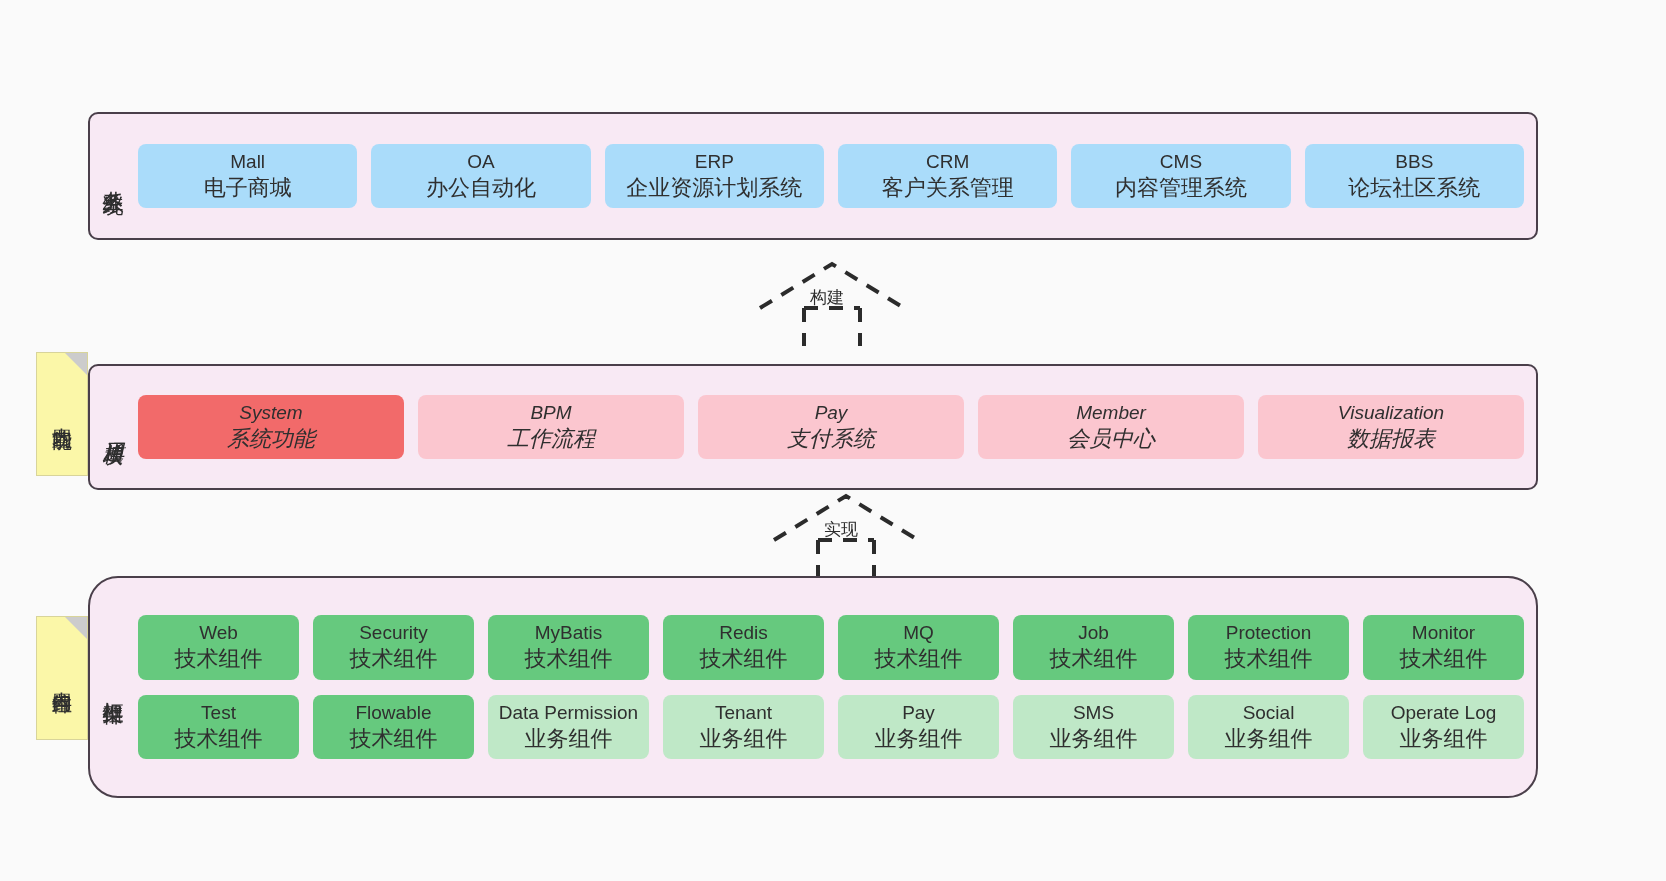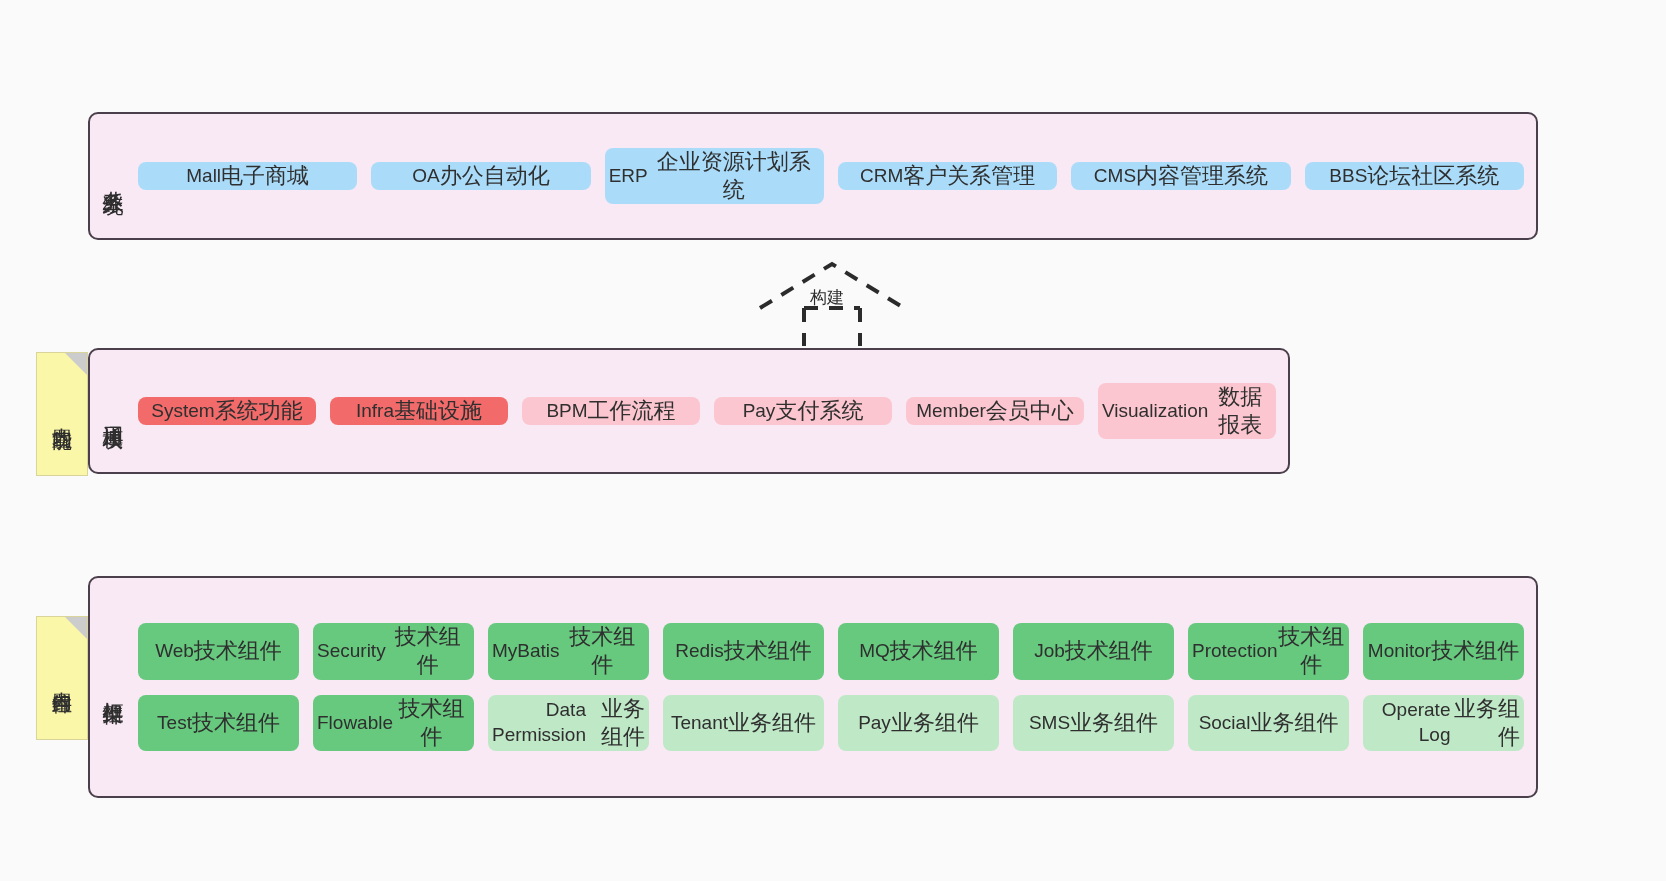--- a/index.html
+++ b/index.html
@@ -69,26 +69,26 @@
     align-items: stretch;
     gap: 14px;
     width: 100%;
   }
 
   
   .node {
     flex: 1 1 0;
     border-radius: 8px;
     display: flex;
-    flex-direction: row;
+    flex-direction: column;
     align-items: center;
     justify-content: center;
     text-align: center;
     line-height: 1.28;
-    padding: 0 4px;
+    padding: 6px 4px;
     box-sizing: border-box;
   }
   .node .en {
     font-size: 19px;
     color: #2f2f2f;
     white-space: normal;
   }
   .node .cn {
     font-size: 22px;
     color: #2f2f2f;
@@ -183,57 +183,60 @@
       <path d="M 52 50 L 52 88 M 108 50 L 108 88 M 52 50 L 108 50" fill="none" stroke="#2b2b2b" stroke-width="4" stroke-dasharray="14,11" stroke-linecap="butt"></path>
     </svg>
     <span class="arrow-label" style="left:58px; top:28px;">构建</span>
   </div>
 
   <div class="sticky" style="left:36px; top:352px; width:52px; height:124px;">
     <span class="fold"></span>
     <span class="sticky-text">内置功能</span>
   </div>
 
-  <div class="layer" id="layer-common" style="left:88px; top:348px; width:1202px; height:126px;">
+  <div class="layer" id="layer-common" style="left:88px; top:364px; width:1450px; height:126px;font-style:italic;">
     <div class="layer-title">通用模块</div>
     <div class="layer-body">
       <div class="node c-red">
         <span class="en">System</span>
         <span class="cn">系统功能</span>
       </div>
-      <div class="node c-red">
-        <span class="en">Infra</span>
-        <span class="cn">基础设施</span>
-      </div>
       <div class="node c-pink">
         <span class="en">BPM</span>
         <span class="cn">工作流程</span>
       </div>
       <div class="node c-pink">
         <span class="en">Pay</span>
         <span class="cn">支付系统</span>
       </div>
       <div class="node c-pink">
         <span class="en">Member</span>
         <span class="cn">会员中心</span>
       </div>
       <div class="node c-pink">
         <span class="en">Visualization</span>
         <span class="cn">数据报表</span>
       </div>
     </div>
   </div>
 
+  <div class="arrow-wrap" style="left:766px; top:490px; width:160px; height:90px;">
+    <svg width="160" height="90" viewBox="0 0 160 90">
+      <path d="M 8 50 L 80 6 L 152 50" fill="none" stroke="#2b2b2b" stroke-width="4" stroke-dasharray="14,11" stroke-linecap="butt"></path>
+      <path d="M 52 50 L 52 88 M 108 50 L 108 88 M 52 50 L 108 50" fill="none" stroke="#2b2b2b" stroke-width="4" stroke-dasharray="14,11" stroke-linecap="butt"></path>
+    </svg>
+    <span class="arrow-label" style="left:58px; top:28px;">实现</span>
+  </div>
 
   <div class="sticky" style="left:36px; top:616px; width:52px; height:124px;">
     <span class="fold"></span>
     <span class="sticky-text">内置组件</span>
   </div>
 
-  <div class="layer" id="layer-framework" style="left:88px; top:576px; width:1450px; height:222px;">
+  <div class="layer" id="layer-framework" style="left:88px; top:576px; width:1450px; height:222px;border-radius:30px;">
     <div class="layer-title">框架组件</div>
     <div class="layer-body two-rows">
 
       <div class="row">
         <div class="node c-green-dark">
           <span class="en">Web</span>
           <span class="cn">技术组件</span>
         </div>
         <div class="node c-green-dark">
           <span class="en">Security</span>

